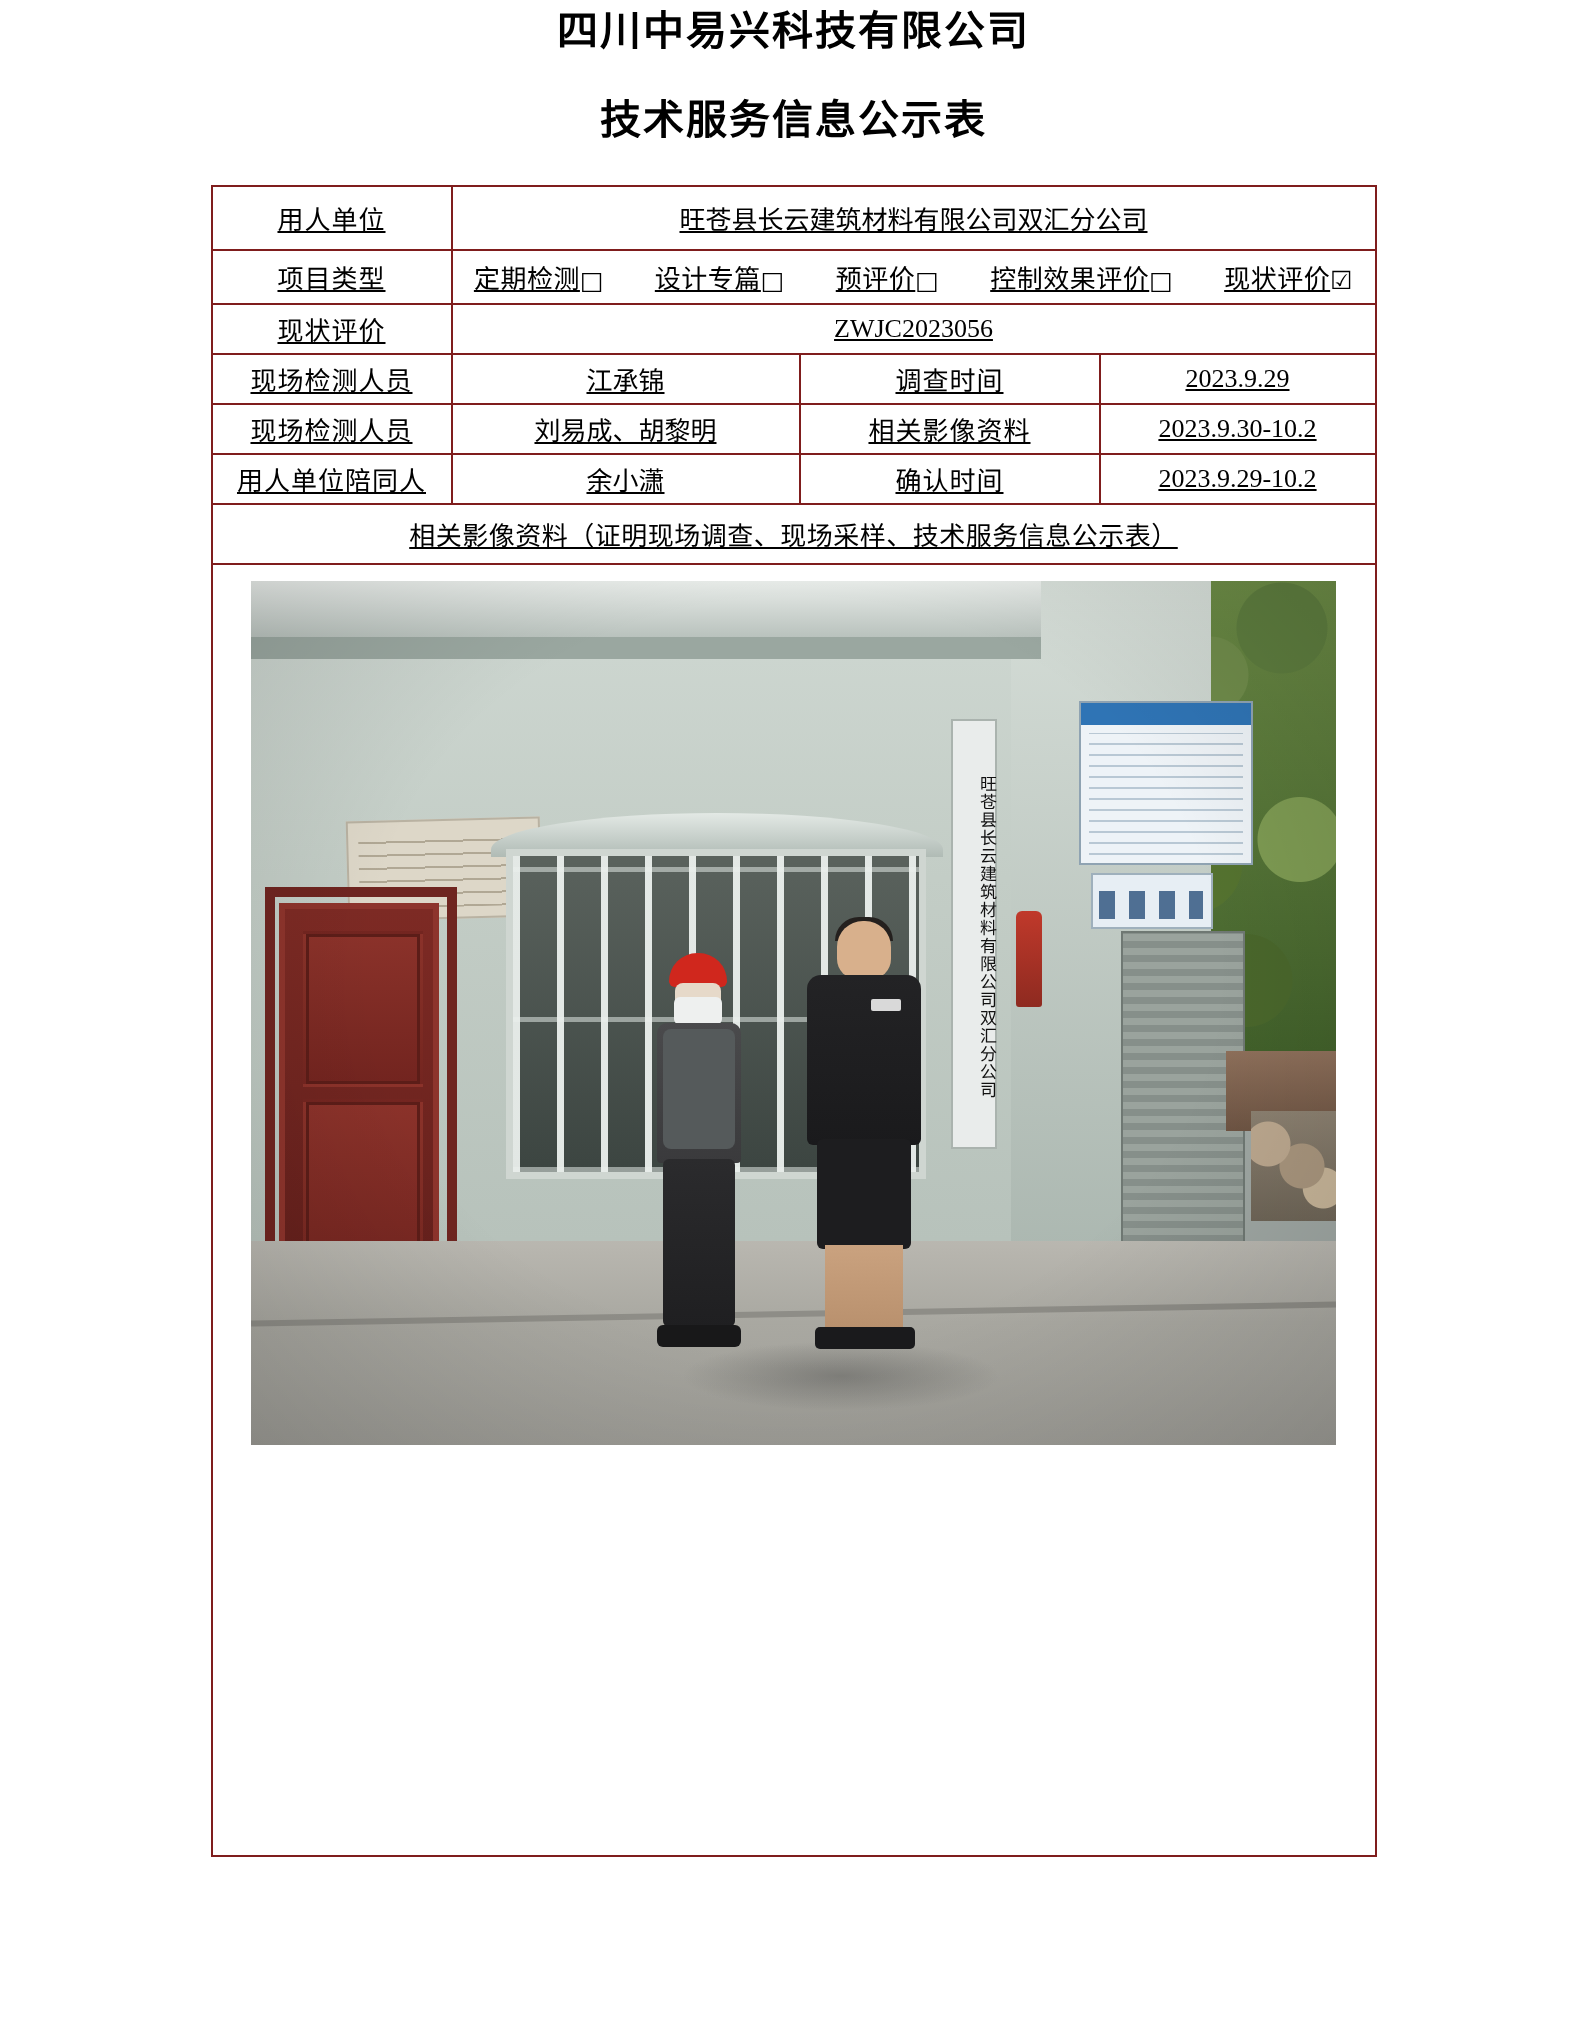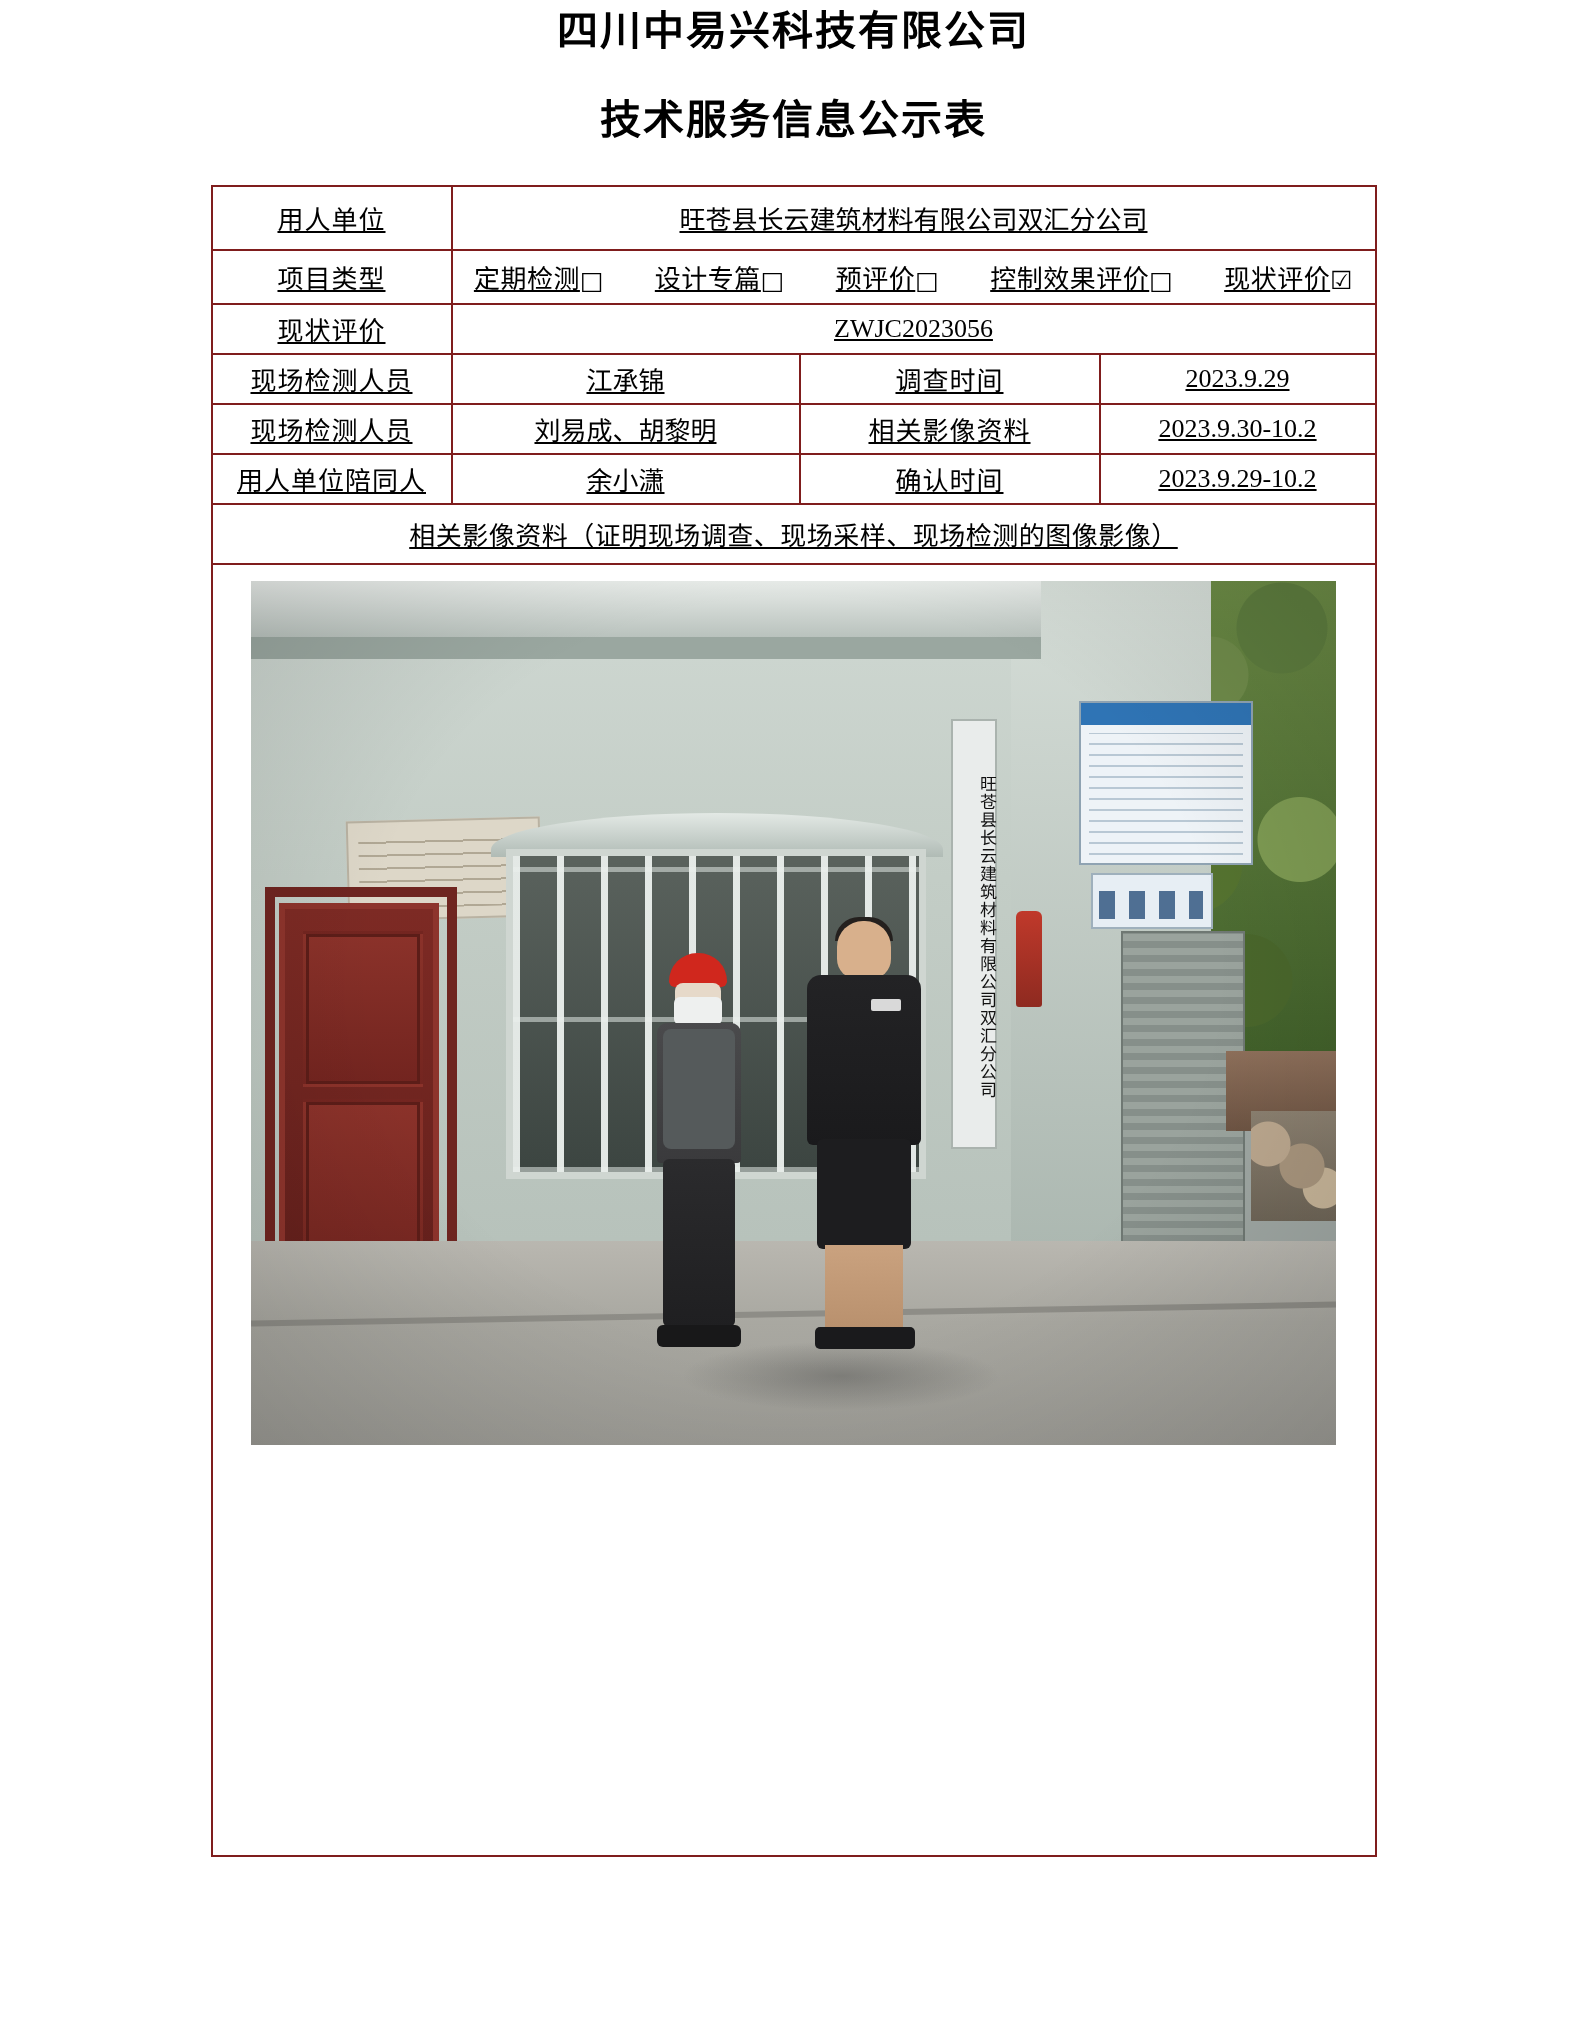--- a/index.html
+++ b/index.html
@@ -374,21 +374,21 @@
         <td class="row-h-sm lbl">相关影像资料</td>
         <td class="row-h-sm num-val">2023.9.30-10.2</td>
       </tr>
       <tr>
         <td class="row-h-sm lbl">用人单位陪同人</td>
         <td class="row-h-sm">余小潇</td>
         <td class="row-h-sm lbl">确认时间</td>
         <td class="row-h-sm num-val">2023.9.29-10.2</td>
       </tr>
       <tr>
-        <td class="media-header" colspan="4">相关影像资料（证明现场调查、现场采样、现场检测的图像影像）</td>
+        <td class="media-header" colspan="4">相关影像资料（证明现场调查、现场采样、技术服务信息公示表）</td>
       </tr>
       <tr>
         <td class="media-cell" colspan="4">
           <div class="photo-wrap">
             <div class="photo">
               <div class="sky-trees"></div>
               <div class="bldg"></div>
               <div class="wall-right"></div>
               <div class="eave"></div>
               <div class="eave2"></div>

